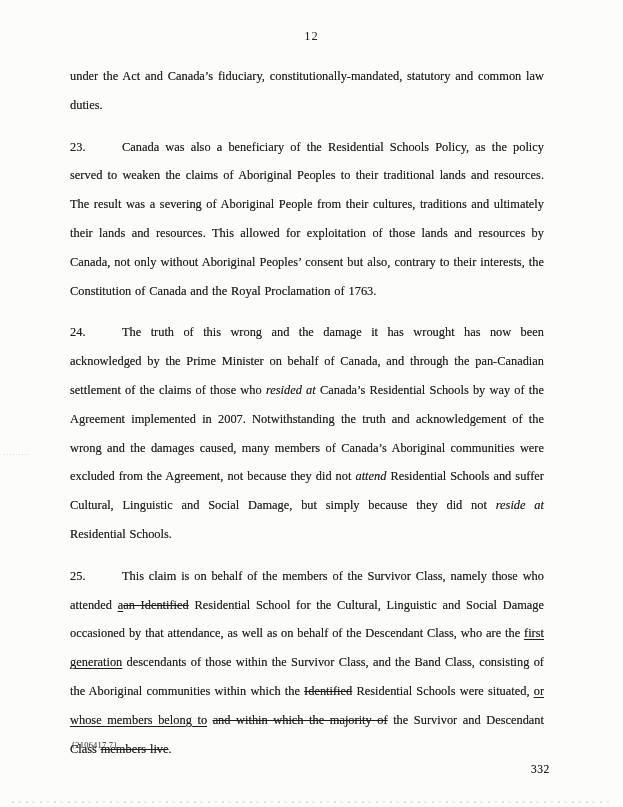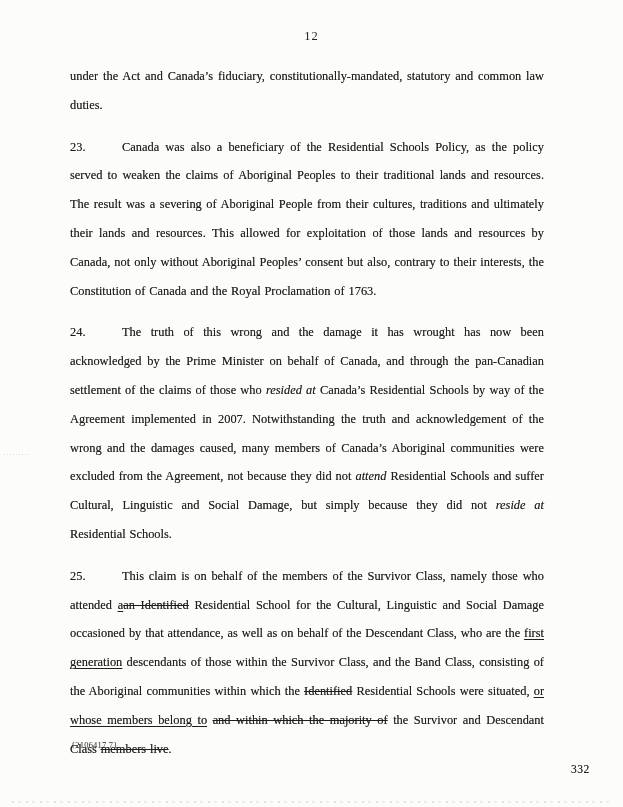--- a/index.html
+++ b/index.html
@@ -58,21 +58,20 @@
     color: #2a2a2a;
   }
   .page-num-bottom {
     position: absolute;
     top: 763px;
     left: 531px;
     font-size: 11.5px;
     letter-spacing: 0.5px;
     color: #222;
     text-shadow: 0 0 0.4px rgba(20,20,20,0.6);
-    margin-left: 40px;
   }
   .scan-artifact-bottom {
     position: absolute;
     top: 801px;
     left: 12px;
     right: 12px;
     height: 2px;
     background: repeating-linear-gradient(90deg,
       rgba(110,110,110,0.35) 0px, rgba(110,110,110,0.35) 2px,
       transparent 2px, transparent 6px,

